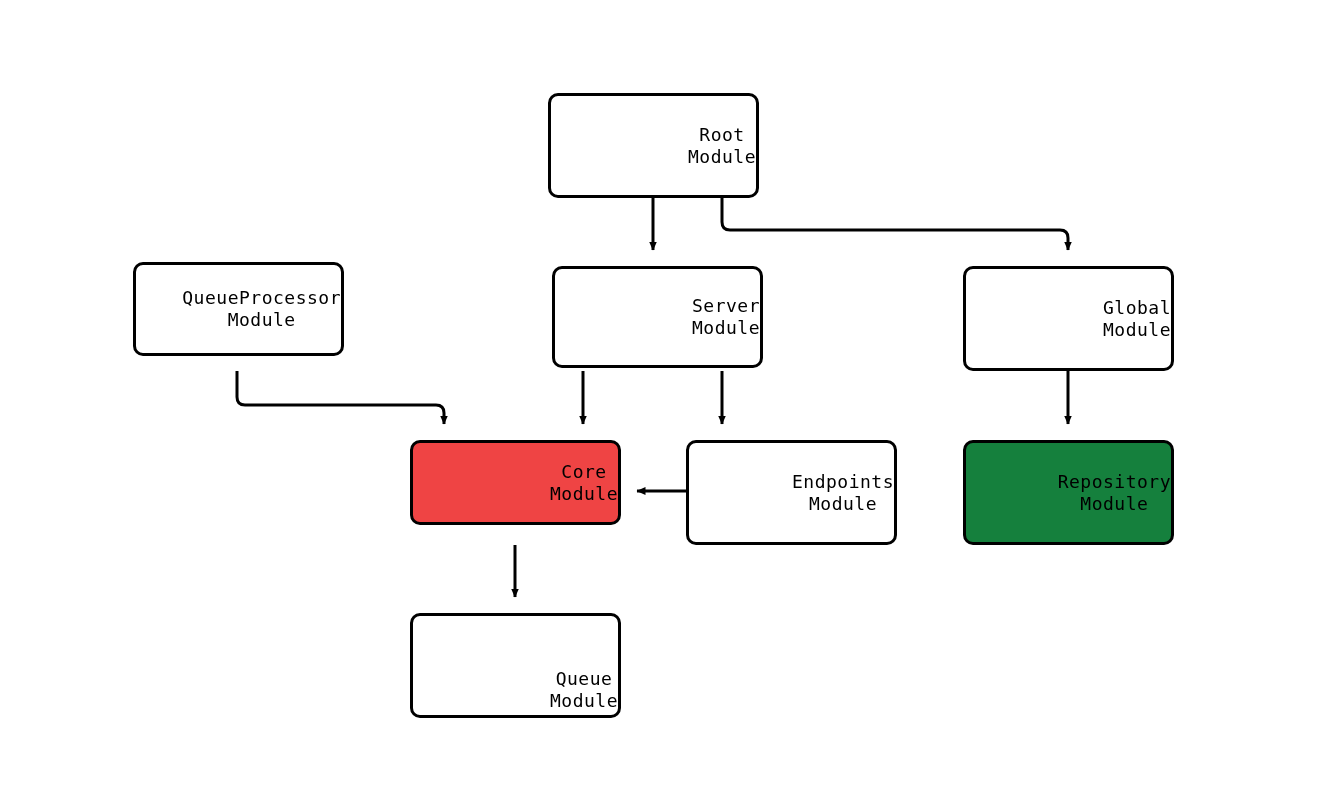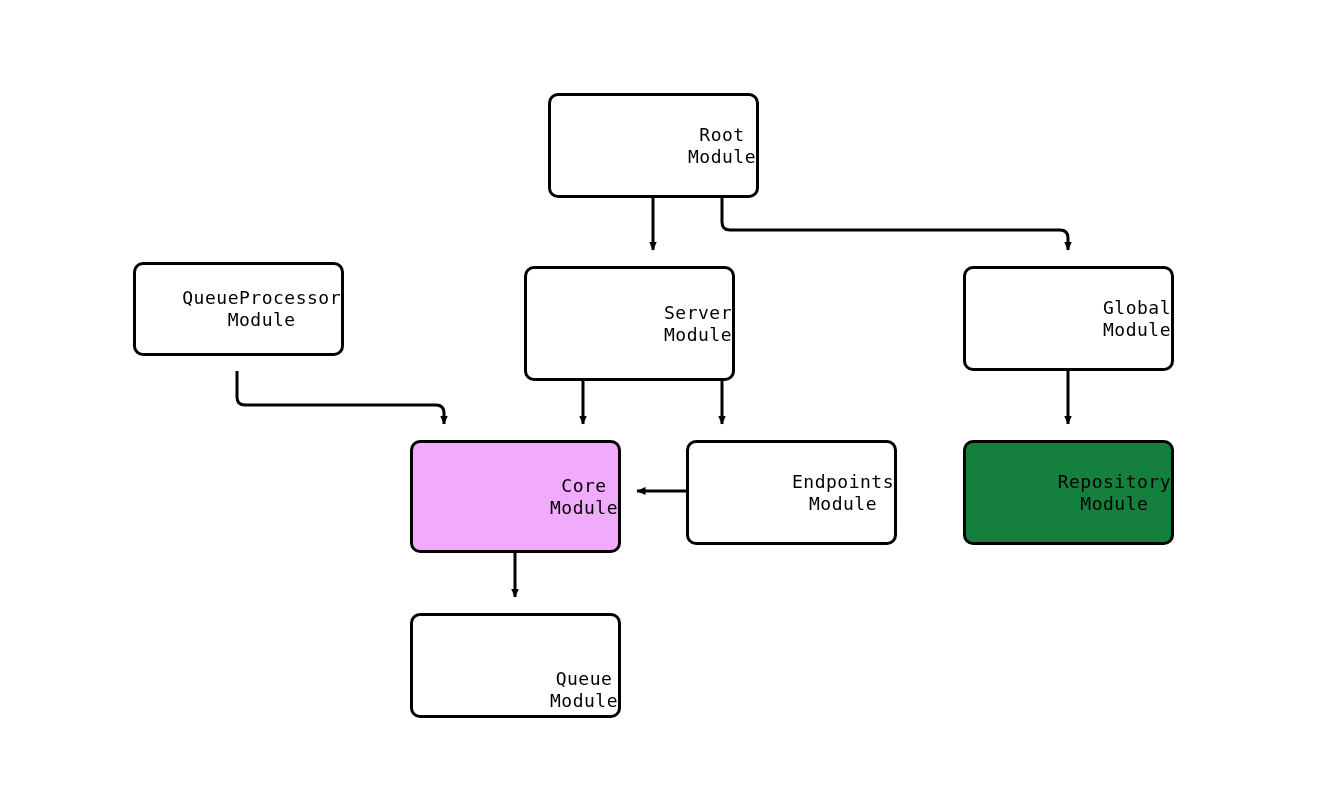--- a/index.html
+++ b/index.html
@@ -67,29 +67,29 @@
 
   <div id="node-group">
       <div class="node" style="left: 548px; top: 93px; width: 211px; height: 105px; background: rgb(255, 255, 255); border-color: rgb(0, 0, 0);">
         <div class="node-label" style="color: rgb(0, 0, 0);">Root
 Module</div>
       </div>
       <div class="node" style="left: 133px; top: 262px; width: 211px; height: 94px; background: rgb(255, 255, 255); border-color: rgb(0, 0, 0);">
         <div class="node-label" style="color: rgb(0, 0, 0);">QueueProcessor
 Module</div>
       </div>
-      <div class="node" style="left: 524px; top: 266px; width: 211px; height: 115px; background: rgb(255, 255, 255); border-color: rgb(0, 0, 0);">
+      <div class="node" style="left: 552px; top: 266px; width: 211px; height: 102px; background: rgb(255, 255, 255); border-color: rgb(0, 0, 0);">
         <div class="node-label" style="color: rgb(0, 0, 0);">Server
 Module</div>
       </div>
       <div class="node" style="left: 963px; top: 266px; width: 211px; height: 105px; background: rgb(255, 255, 255); border-color: rgb(0, 0, 0);">
         <div class="node-label" style="color: rgb(0, 0, 0);">Global
 Module</div>
       </div>
-      <div class="node" style="left: 410px; top: 440px; width: 211px; height: 113px; background: #f0abfc; border-color: rgb(0, 0, 0);">
+      <div class="node" style="left: 410px; top: 440px; width: 211px; height: 85px; background: #ef4444; border-color: rgb(0, 0, 0);">
         <div class="node-label" style="color: rgb(0, 0, 0);">Core
 Module</div>
       </div>
       <div class="node" style="left: 686px; top: 440px; width: 211px; height: 105px; background: rgb(255, 255, 255); border-color: rgb(0, 0, 0);">
         <div class="node-label" style="color: rgb(0, 0, 0);">Endpoints
 Module</div>
       </div>
       <div class="node" style="left: 963px; top: 440px; width: 211px; height: 105px; background: #15803d; border-color: rgb(0, 0, 0);">
         <div class="node-label" style="color: rgb(0, 0, 0);">Repository
 Module</div>

